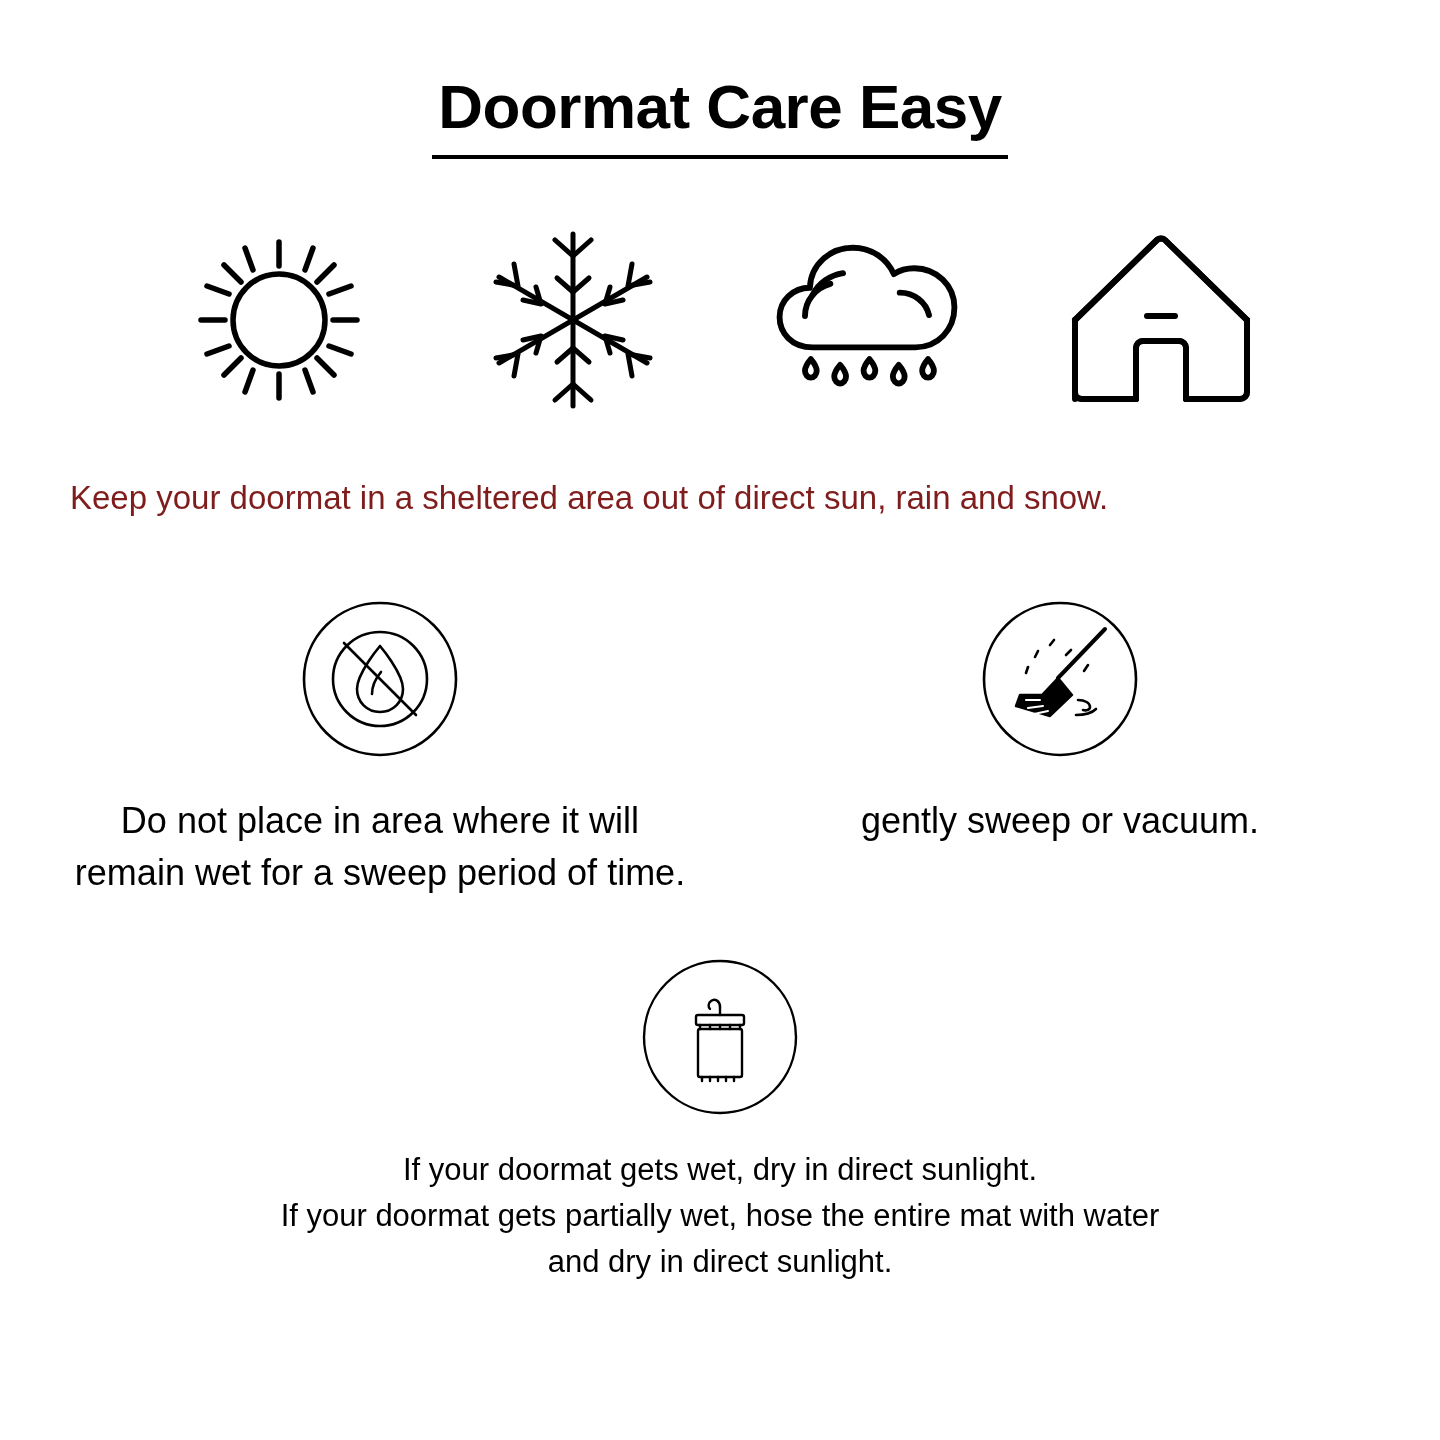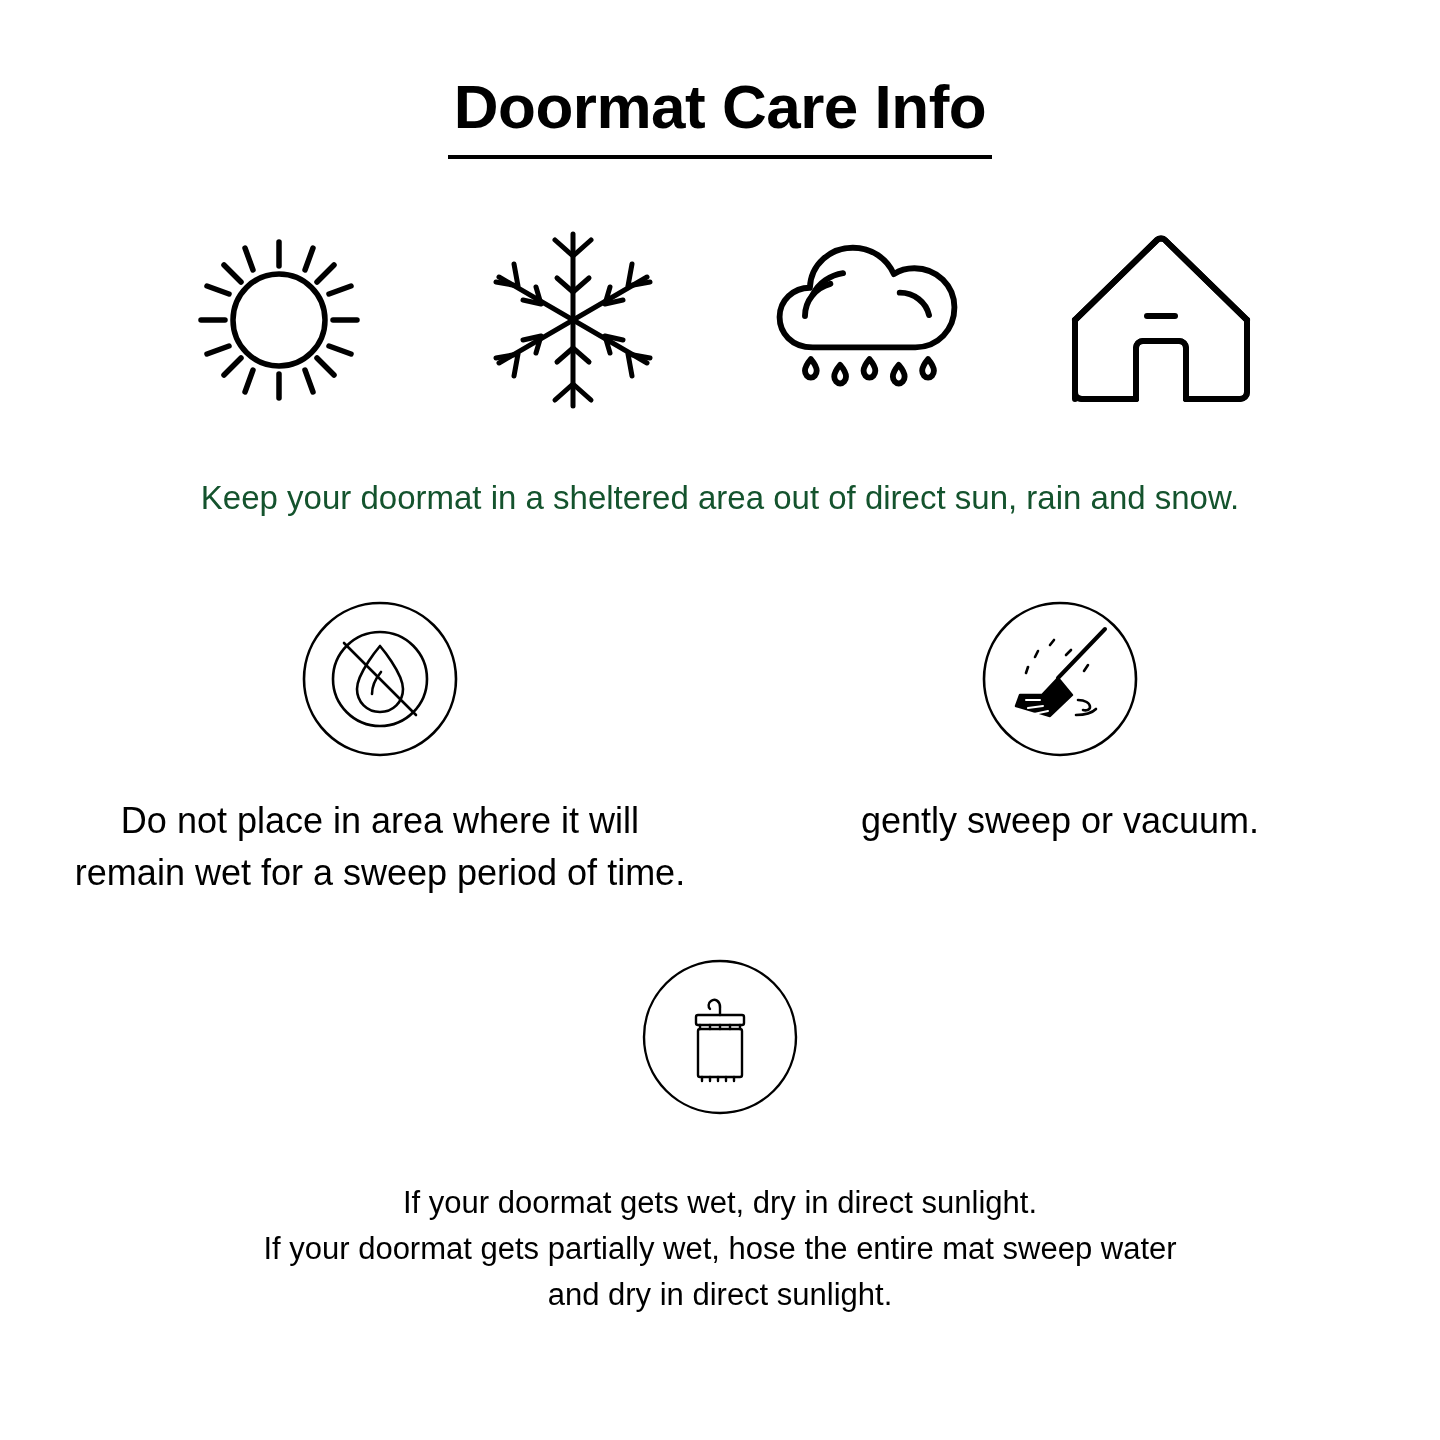--- a/index.html
+++ b/index.html
@@ -51,25 +51,25 @@
     width: 210px;
     height: 210px;
     display: flex;
     align-items: center;
     justify-content: center;
   }
 
   
   .intro {
     margin-top: 46px;
-    text-align: center;
+    text-align: left;
     font-family: "Liberation Sans", sans-serif;
     font-size: 33px;
     line-height: 1.62;
-    color: #14532d;
+    color: #7f1d1d;
     padding: 0 70px;
   }
   .intro .line { display: block; white-space: nowrap; }
 
   
   .care-row {
     display: flex;
     margin-top: 74px;
     padding: 0 40px;
   }
@@ -94,21 +94,20 @@
     line-height: 1.45;
   }
   .care-caption .line { display: block; white-space: nowrap; }
 
   
   .bottom {
     margin-top: 58px;
     display: flex;
     flex-direction: column;
     align-items: center;
-    gap: 33px;
   }
   .bottom .badge {
     width: 160px;
     height: 160px;
   }
   .bottom-caption {
     margin-top: 30px;
     text-align: center;
     font-family: "Liberation Sans", sans-serif;
     font-size: 31px;
@@ -117,21 +116,21 @@
   .bottom-caption .line { display: block; white-space: nowrap; }
 
   svg { display: block; }
 </style>
 </head>
 <body>
 
 <div class="page">
 
   <div class="title-wrap">
-    <div class="title">Doormat Care Info</div>
+    <div class="title">Doormat Care Easy</div>
   </div>
 
   <div class="weather-row">
 
     <div class="weather-item">
       <svg width="200" height="200" viewBox="0 0 200 200" fill="none" stroke="#000" stroke-width="5.5" stroke-linecap="round">
         <circle cx="100" cy="100" r="46"></circle>
         <path d="M100 22 V46"></path>
         <path d="M100 154 V178"></path>
         <path d="M22 100 H46"></path>
@@ -248,18 +247,18 @@
         <path d="M80 50 C80 44 75 41 71 44 C68 46 68 50 70 52"></path>
         <path d="M80 50 V58"></path>
         <rect x="56" y="58" width="48" height="10" rx="2"></rect>
         <path d="M60 68 V72 M70 68 V72 M80 68 V72 M90 68 V72 M100 68 V72"></path>
         <rect x="58" y="72" width="44" height="48" rx="2"></rect>
         <path d="M62 120 V124 M70 120 V124 M78 120 V124 M86 120 V124 M94 120 V124"></path>
       </svg>
     </div>
     <div class="bottom-caption">
       <span class="line">If your doormat gets wet, dry in direct sunlight.</span>
-      <span class="line">If your doormat gets partially wet, hose the entire mat sweep water</span>
+      <span class="line">If your doormat gets partially wet, hose the entire mat with water</span>
       <span class="line">and dry in direct sunlight.</span>
     </div>
   </div>
 
 </div>
 
 </body></html>

